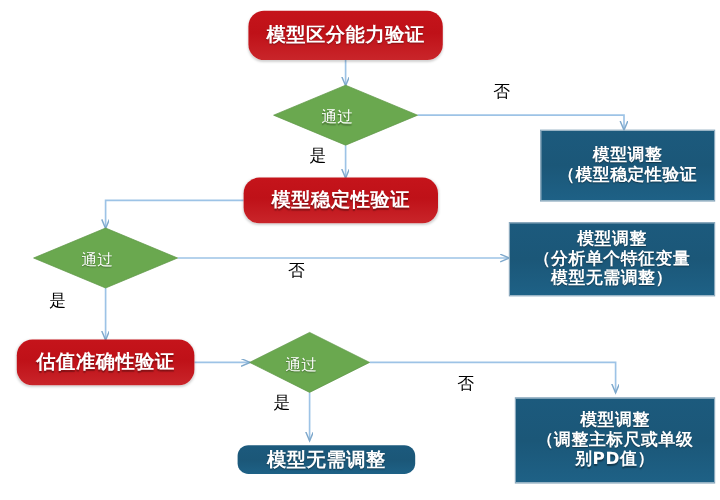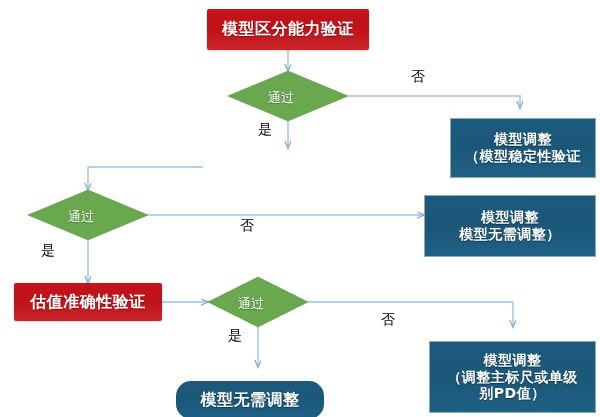--- a/index.html
+++ b/index.html
@@ -26,32 +26,31 @@
     text-align:center;
     color:#ffffff;
     font-weight:bold;
     line-height:1.18;
     letter-spacing:.5px;
     z-index:2;
   }
   
   .red{
     background:linear-gradient(to bottom,#c5141b 0%,#bf1118 45%,#c9252a 100%);
-    border-radius:2px;
+    border-radius:13px;
     font-size:16px;
     text-shadow:0 1px 1px rgba(0,0,0,.35);
     box-shadow:0 1px 2px rgba(0,0,0,.18);
   }
   
   .blue{
     background:linear-gradient(to bottom,#1c5a7d 0%,#1b5778 50%,#1e6186 100%);
     border:1px solid #8ba9bd;
     font-size:14px;
     text-shadow:0 1px 1px rgba(0,0,0,.4);
-    margin-top:10px;
   }
   .blue.rounded{border-radius:9px;border:none;font-size:16px;}
   .label{
     position:absolute;
     color:#000000;
     font-size:14px;
     font-weight:normal;
     z-index:3;
     white-space:nowrap;
   }
@@ -113,38 +112,42 @@
   <span class="label" style="left:258px;top:121px;">是</span>
   <span class="label" style="left:240px;top:217px;">否</span>
   <span class="label" style="left:41px;top:242px;">是</span>
   <span class="label" style="left:381px;top:311px;">否</span>
   <span class="label" style="left:228px;top:327px;">是</span>
 
   <div class="node red" style="left:207px;top:9px;width:162px;height:41px;">
     <span>模型区分能力验证</span>
   </div>
 
+  <div class="node red" style="left:203px;top:148px;width:162px;height:38px;">
+    <span>模型稳定性验证</span>
+  </div>
 
   <div class="node red" style="left:14px;top:283px;width:148px;height:38px;text-align:center;">
     <span>估值准确性验证</span>
   </div>
 
   <div class="node blue" style="left:450px;top:108px;width:146px;height:60px;flex-direction:column;">
     <span class="nl">模型调整</span>
     <span class="nl">（模型稳定性验证</span>
   </div>
 
   <div class="node blue" style="left:424px;top:185px;width:172px;height:62px;flex-direction:column;">
     <span class="nl">模型调整</span>
+    <span class="nl">（分析单个特征变量</span>
     <span class="nl">模型无需调整）</span>
   </div>
 
   <div class="node blue" style="left:429px;top:331px;width:167px;height:72px;flex-direction:column;">
     <span class="nl">模型调整</span>
     <span class="nl">（调整主标尺或单级</span>
     <span class="nl">别PD值）</span>
   </div>
 
-  <div class="node blue rounded" style="left:176px;top:371px;width:148px;height:38px;border-radius:15px;">
+  <div class="node blue rounded" style="left:198px;top:371px;width:148px;height:24px;">
     <span>模型无需调整</span>
   </div>
 
 </div>
 
 </body></html>

